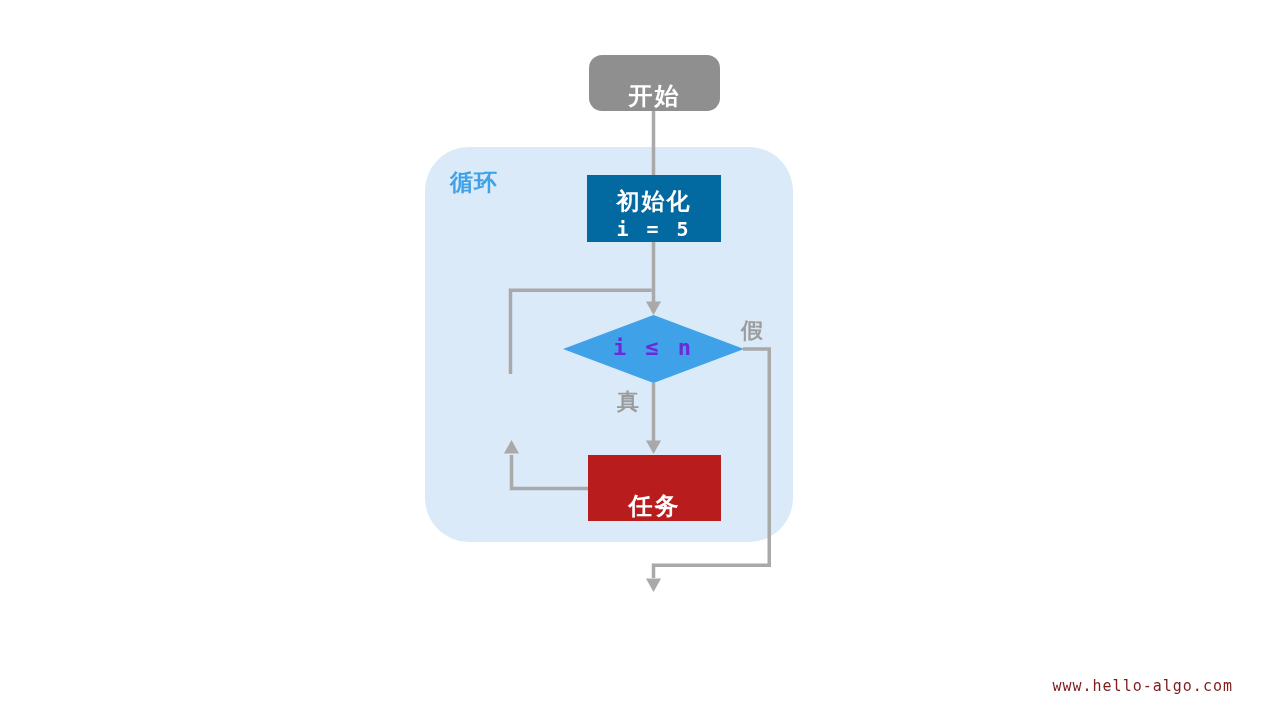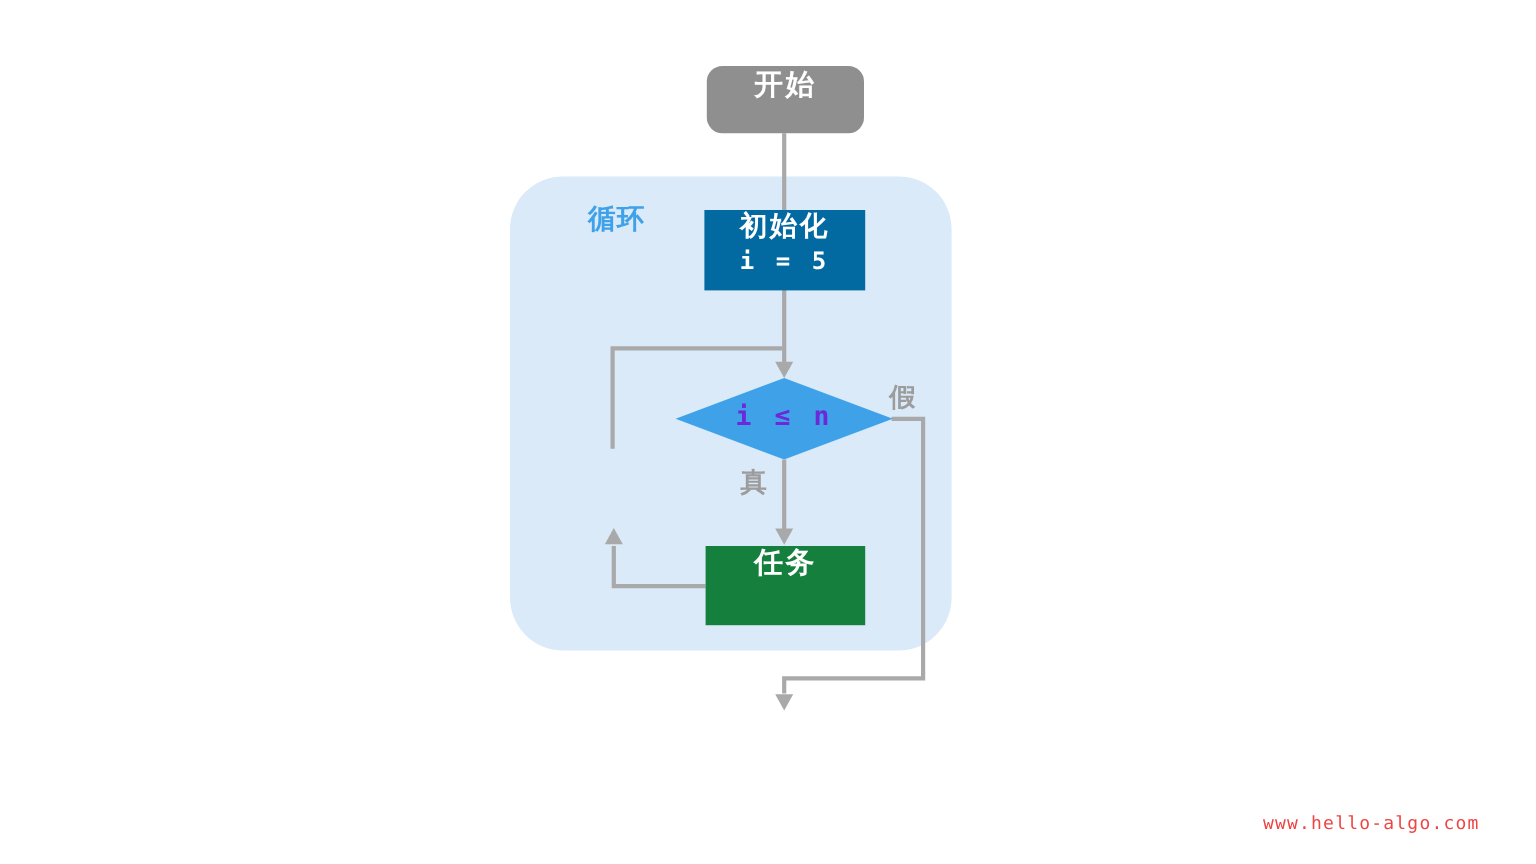--- a/index.html
+++ b/index.html
@@ -26,21 +26,20 @@
     background: #daeaf8;
     border-radius: 44px;
   }
   .region-label {
     left: 450px;
     top: 167px;
     color: #3fa2e8;
     font-size: 23px;
     font-weight: bold;
     letter-spacing: 1px;
-    margin-left: 40px;
   }
 
   
   svg.flow-lines {
     left: 0;
     top: 0;
     width: 1280px;
     height: 720px;
     pointer-events: none;
   }
@@ -50,21 +49,21 @@
     stroke-width: 3.5px;
   }
   .arrowhead { fill: #a9a9a9; stroke: none; }
   .diamond-shape { fill: #3fa2e8; stroke: none; }
 
   
   .node {
     display: flex;
     flex-direction: column;
     align-items: center;
-    justify-content: flex-start;
+    justify-content: flex-end;
     color: #ffffff;
     text-align: center;
     box-sizing: border-box;
   }
   .node .cn-label {
     font-size: 24px;
     font-weight: 600;
     letter-spacing: 2px;
     line-height: 1.25;
   }
@@ -73,21 +72,21 @@
     font-size: 20px;
     font-weight: bold;
     letter-spacing: 3px;
     line-height: 1.3;
   }
   .terminal {
     background: #8f8f8f;
     border-radius: 13px;
   }
   .process { background: #0369a1; }
-  .task-node { background: #15803d; font-family: Liberation Serif, serif; }
+  .task-node { background: #b91c1c; }
 
   .node-start { left: 589px; top: 55px;  width: 131px; height: 56px; }
   .node-init  { left: 587px; top: 175px; width: 134px; height: 67px; }
   .node-update{ left: 443px; top: 373px; width: 133px; height: 65px; }
   .node-task  { left: 588px; top: 455px; width: 133px; height: 66px; }
   .node-end   { left: 588px; top: 595px; width: 132px; height: 57px; }
 
   .diamond-label {
     left: 583px;
     top: 335px;
@@ -104,21 +103,21 @@
     color: #9c9c9c;
     font-size: 22px;
     font-weight: bold;
   }
   .branch-true  { left: 617px; top: 387px; }
   .branch-false { left: 741px; top: 316px; }
 
   .watermark {
     right: 47px;
     top: 677px;
-    color: #ef4444;
+    color: #7f1d1d;
     font-family: "DejaVu Sans Mono", "Liberation Mono", monospace;
     font-size: 15px;
     letter-spacing: 1px;
   }
 </style>
 </head>
 <body>
 
 <div class="canvas">
 

